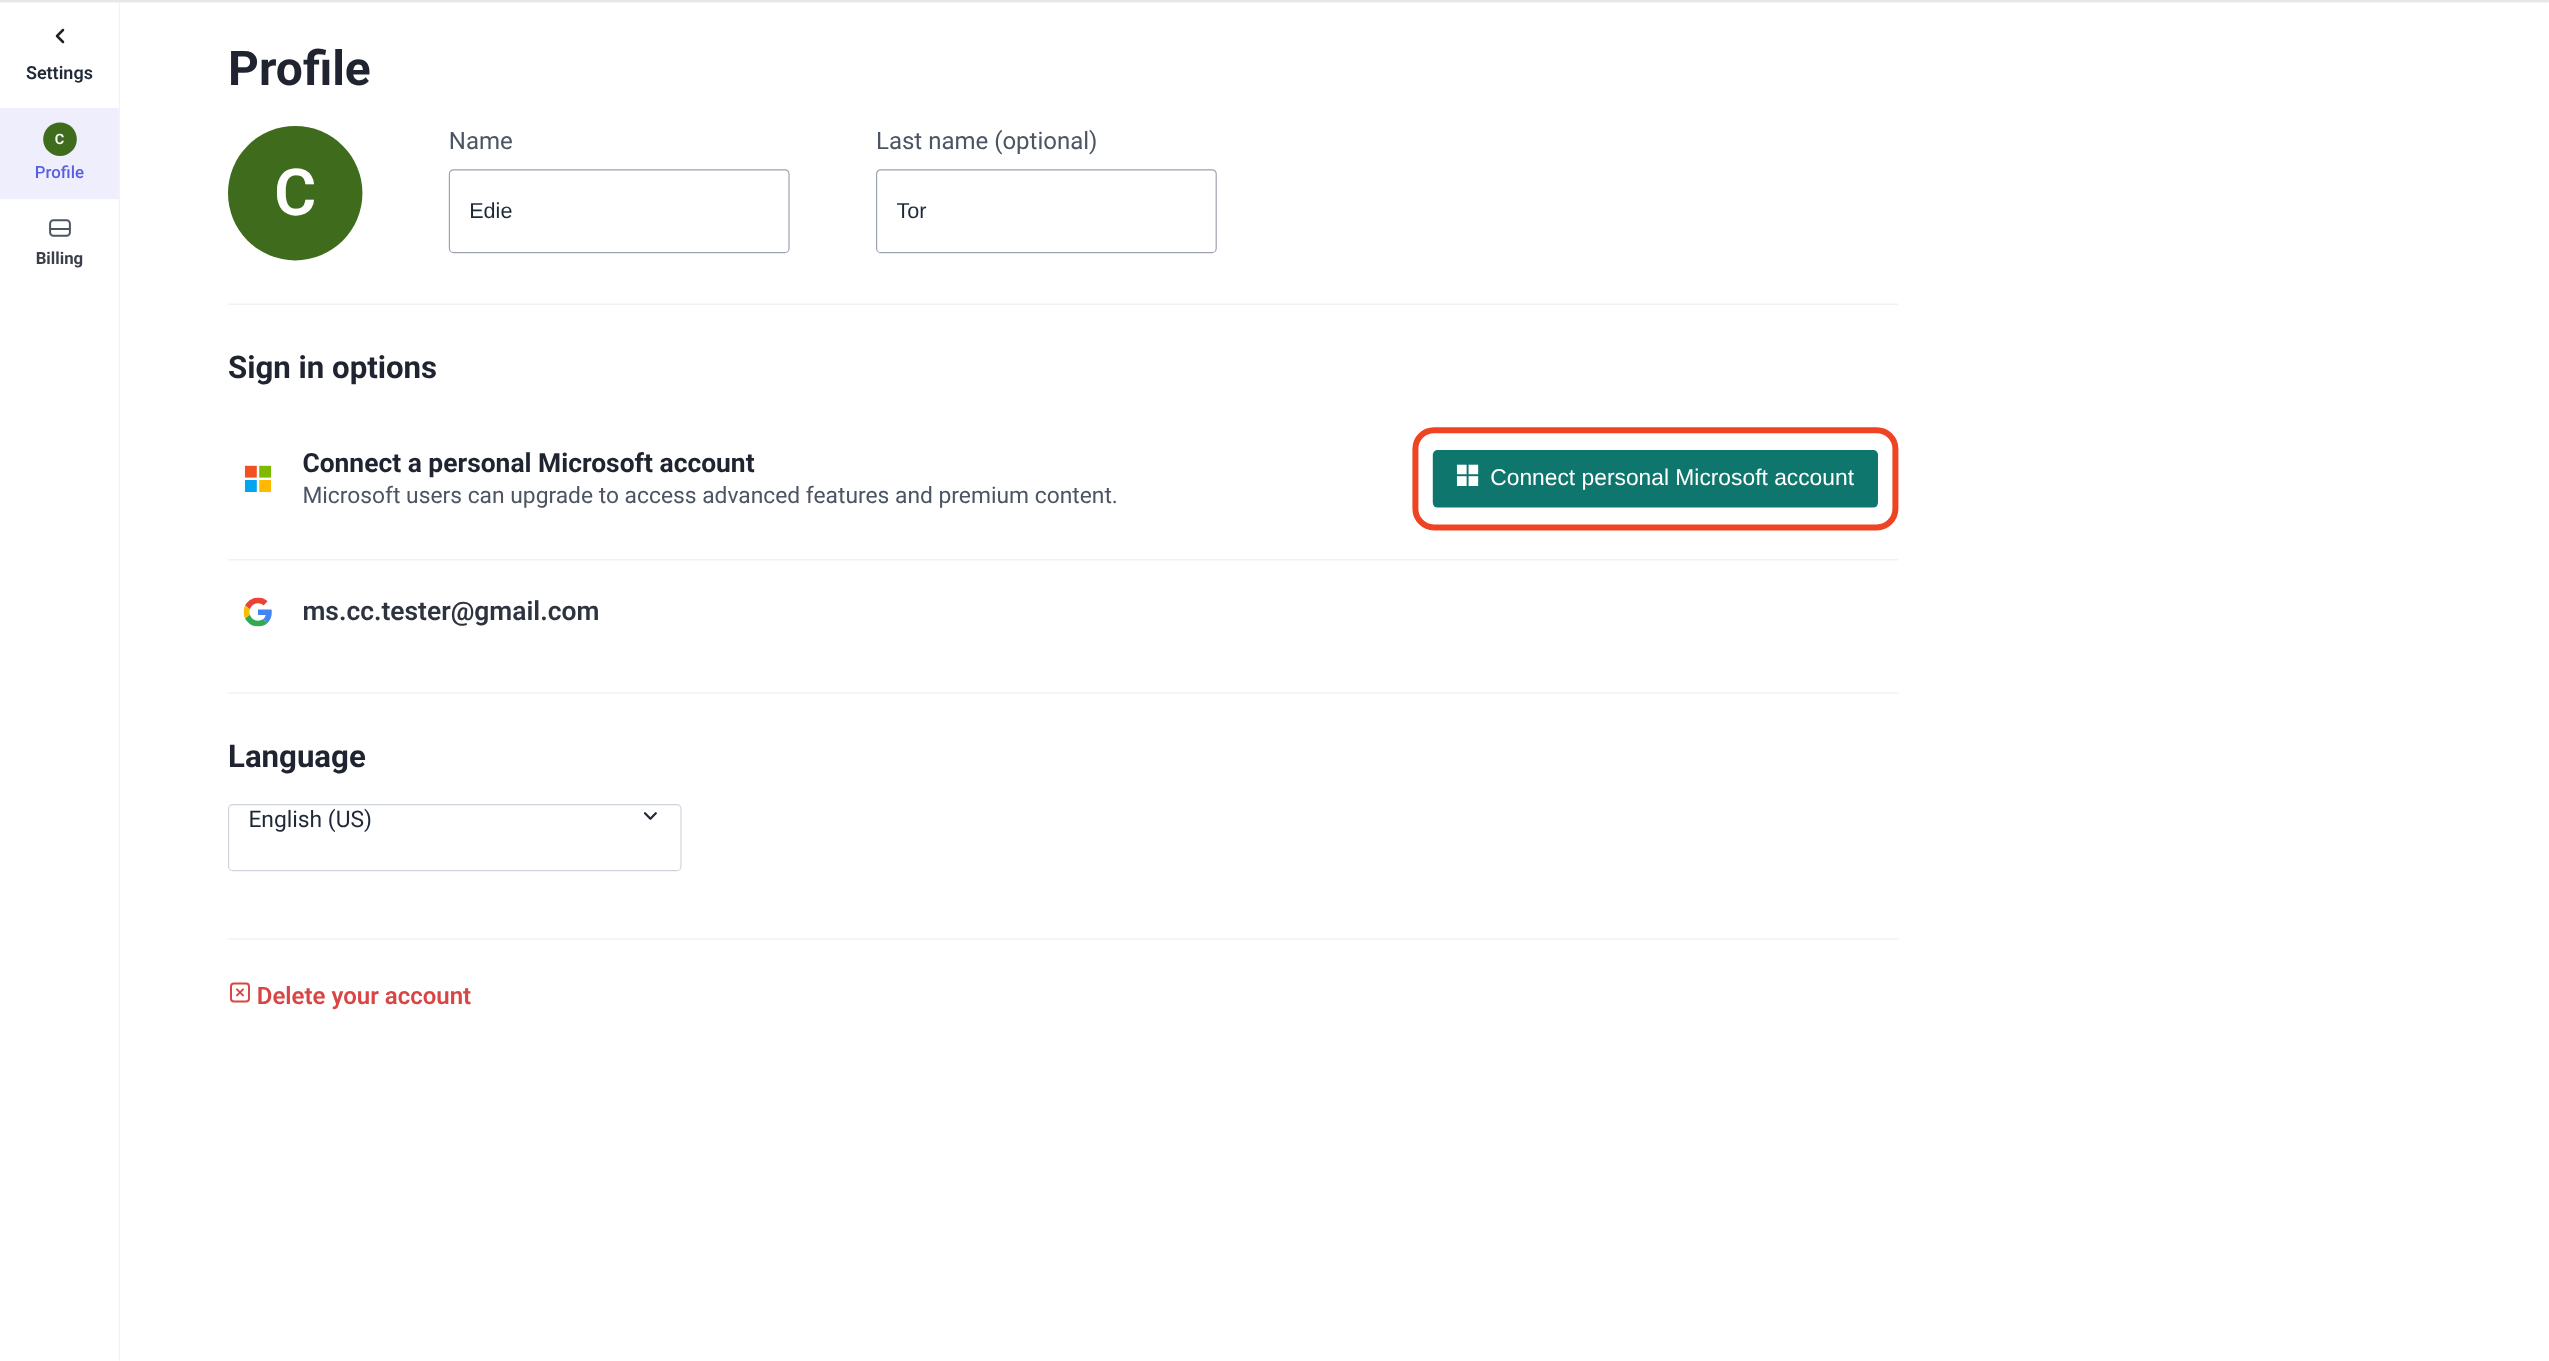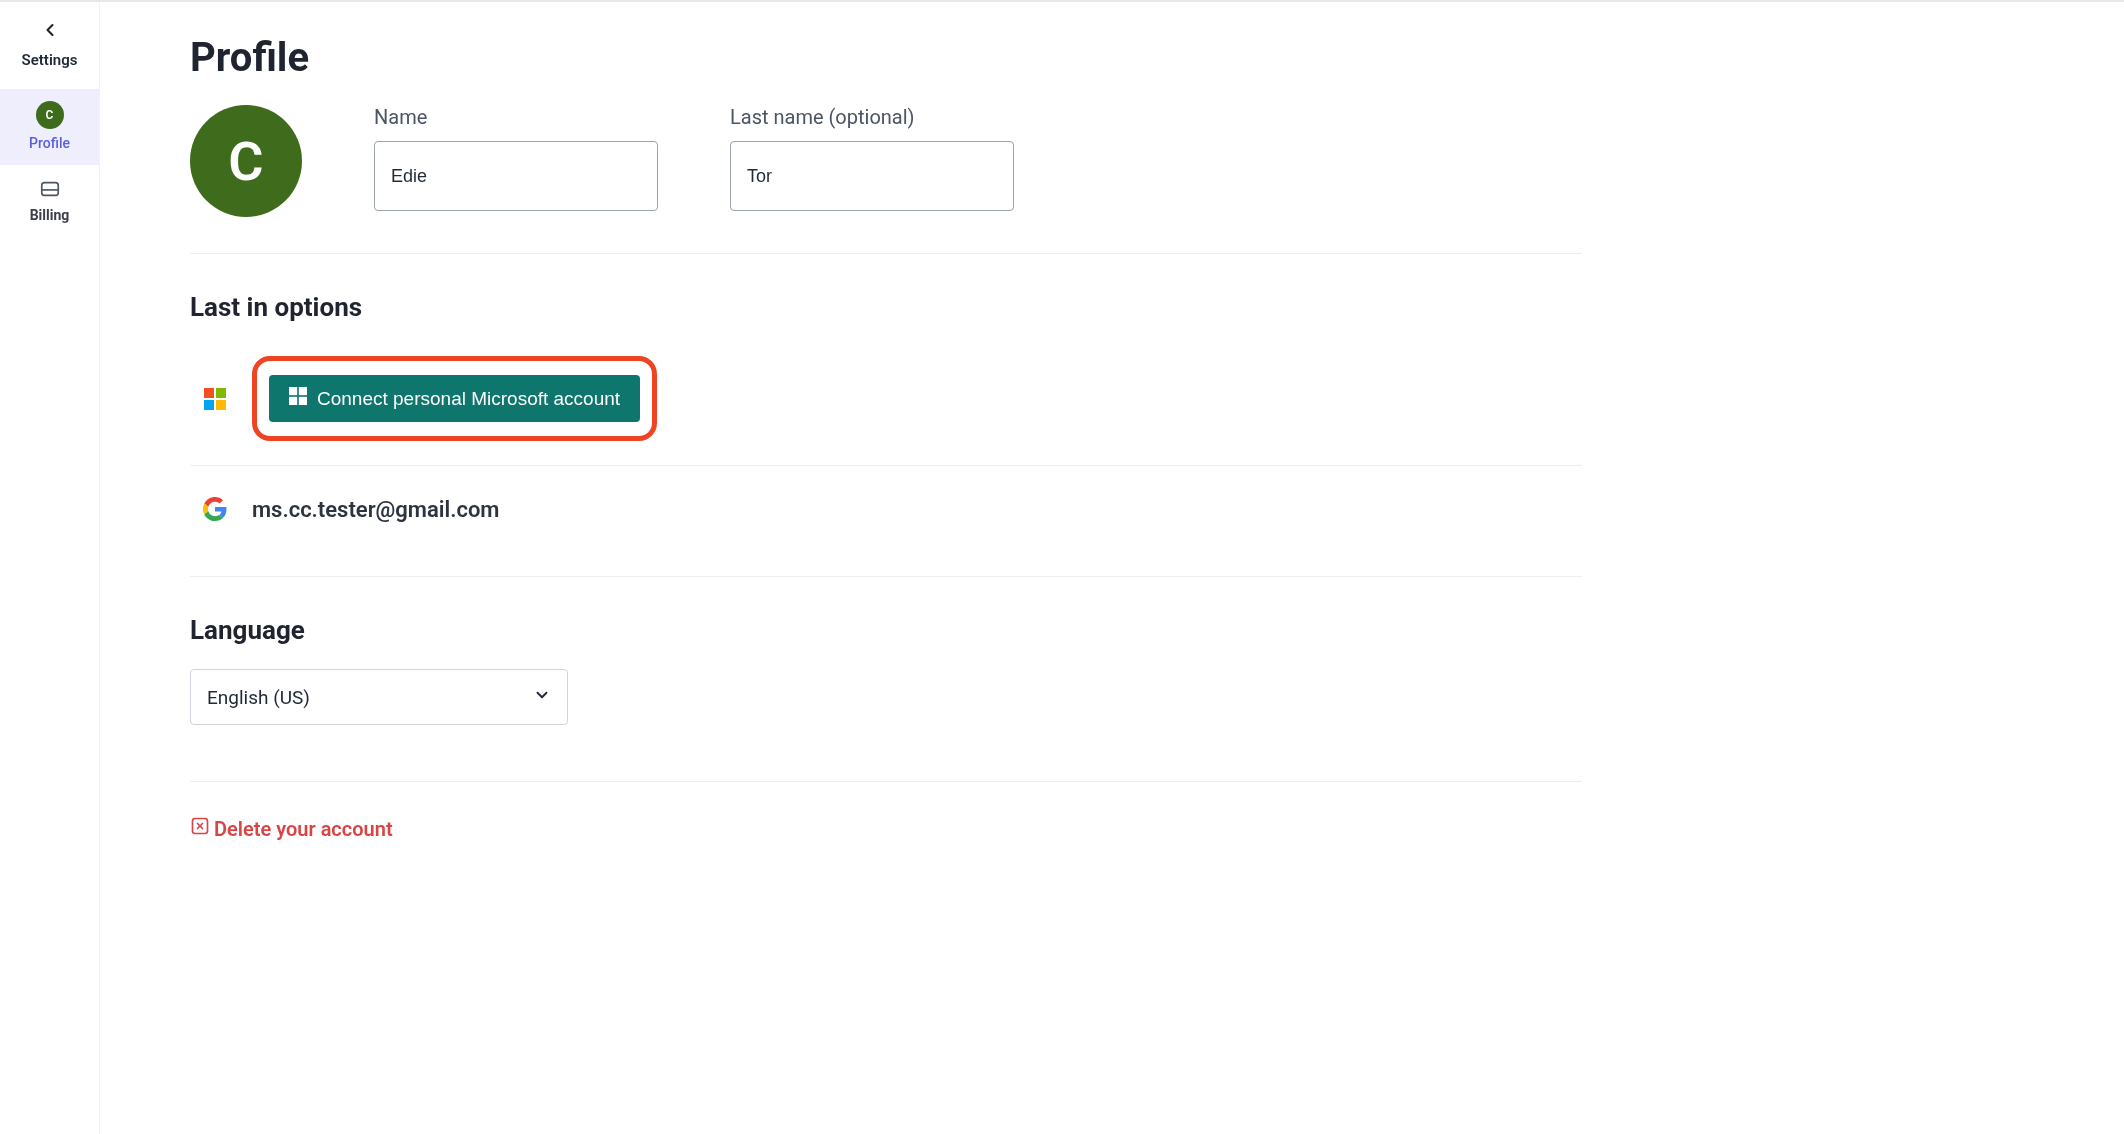--- a/index.html
+++ b/index.html
@@ -191,21 +191,21 @@
       display: inline-flex;
       align-items: center;
       gap: 10px;
       cursor: pointer;
     }
     .language-select {
       width: 378px;
       height: 56px;
       border: 1px solid #cfd4dc;
       border-radius: 4px;
-      padding: 16px 16px;
+      padding: 0 16px;
       font-size: 19px;
       display: flex;
       align-items: flex-start;
       justify-content: space-between;
       cursor: pointer;
       margin-bottom: 36px;
     }
     .lang-section {
       padding-bottom: 20px;
       border-bottom: 1px solid #eceef2;
@@ -266,31 +266,35 @@
       <label class="field-label">Name</label>
       <input class="text-input" type="text" value="Edie" style="">
     </div>
 
     <div class="field-group">
       <label class="field-label">Last name (optional)</label>
       <input class="text-input" type="text" value="Tor" style="">
     </div>
   </div>
 
-  <h2 class="section-title">Last in options</h2>
+  <h2 class="section-title">Sign in options</h2>
 
   <div class="signin-block">
     <div class="signin-row first">
       <div class="provider-icon">
         <svg width="22" height="22" viewBox="0 0 22 22">
           <rect x="0" y="0" width="10" height="10" fill="#f25022"></rect>
           <rect x="12" y="0" width="10" height="10" fill="#7fba00"></rect>
           <rect x="0" y="12" width="10" height="10" fill="#00a4ef"></rect>
           <rect x="12" y="12" width="10" height="10" fill="#ffb900"></rect>
         </svg>
+      </div>
+      <div class="signin-texts">
+        <div class="signin-title">Connect a personal Microsoft account</div>
+        <div class="signin-sub">Microsoft users can upgrade to access advanced features and premium content.</div>
       </div>
       <div class="highlight-box">
         <button class="connect-btn">
           <span>
             <svg width="18" height="18" viewBox="0 0 22 22" fill="#fff">
               <rect x="0" y="0" width="10" height="10"></rect>
               <rect x="12" y="0" width="10" height="10"></rect>
               <rect x="0" y="12" width="10" height="10"></rect>
               <rect x="12" y="12" width="10" height="10"></rect>
             </svg>

